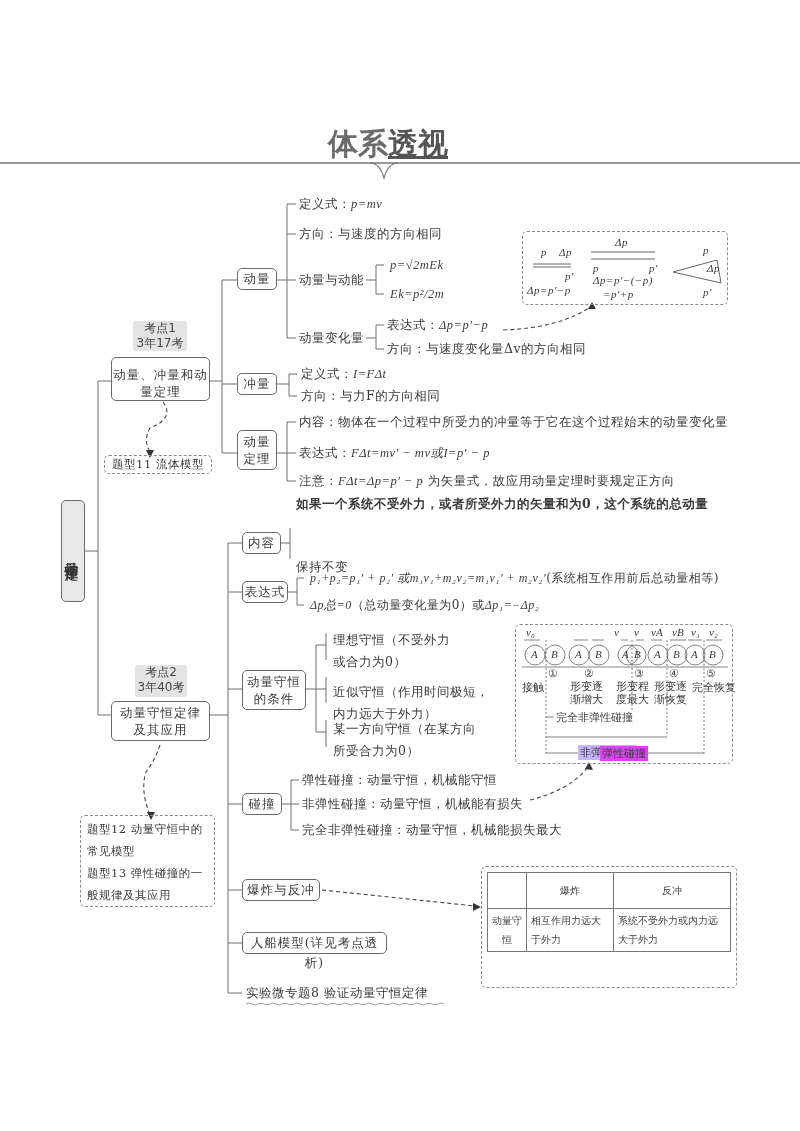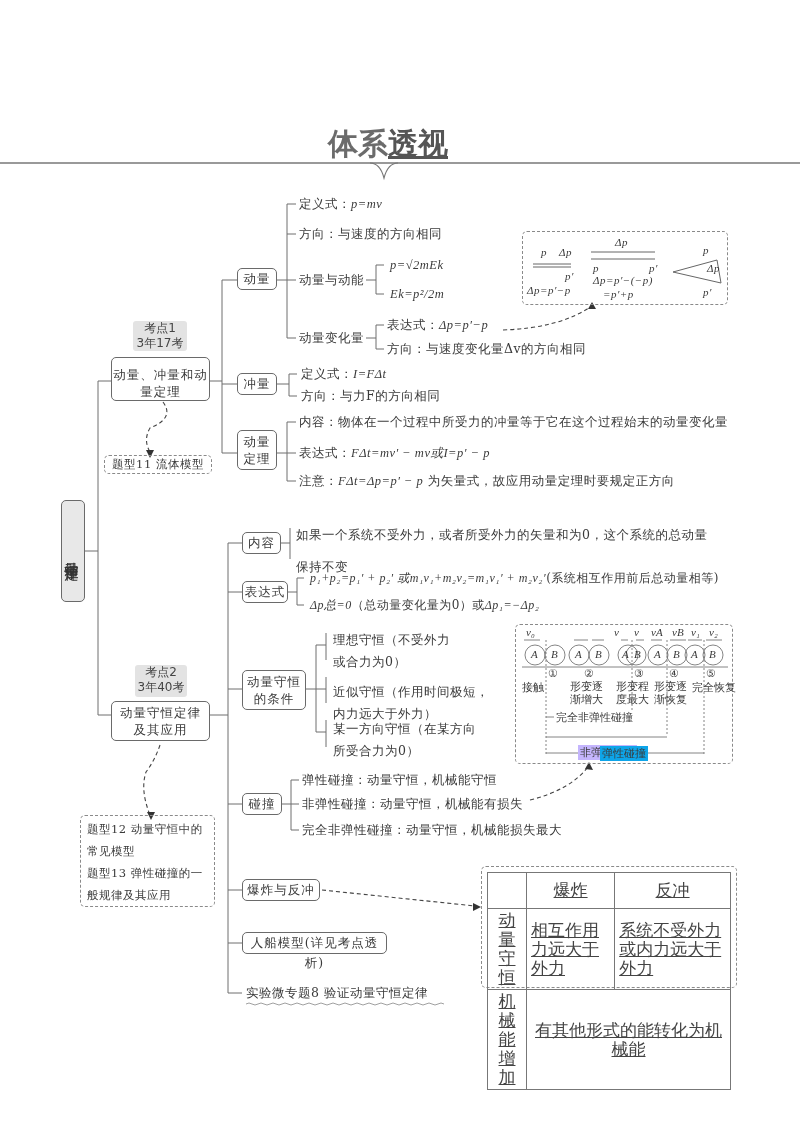--- a/index.html
+++ b/index.html
@@ -10,21 +10,21 @@
   .m { font-style:italic; font-family:"Liberation Serif","DejaVu Serif",serif; }
   .box { position:absolute; border:1px solid #6a6a6a; border-radius:5px; background:#fff;
          text-align:center; font-size:12.5px; line-height:17px; color:#3a3a3a; box-sizing:border-box; letter-spacing:1px; }
   .kd { position:absolute; background:#e3e3e3; border-radius:3px; text-align:center;
         font-size:12px; line-height:15px; color:#444; font-family:"DejaVu Sans",sans-serif; }
   .dash { position:absolute; border:1px dashed #8a8a8a; border-radius:5px; box-sizing:border-box; }
   .title { position:absolute; left:328px; top:124px; font-family:"DejaVu Sans",sans-serif; font-weight:bold;
            font-size:30px; color:#6b6b6b; letter-spacing:0px; }
   .title b { color:#555; text-decoration:underline; text-decoration-thickness:3px; }
   svg { position:absolute; left:0; top:0; }
-  table.cmp { border-collapse:collapse; font-size:17px; color:#444;text-decoration:underline; }
+  table.cmp { border-collapse:collapse; font-size:10px; color:#444; }
   table.cmp td { border:1px solid #777; text-align:center; vertical-align:middle; padding:2px 4px; line-height:19px; }
   .vert { writing-mode:vertical-rl; text-orientation:upright; letter-spacing:1px; }
   .sm { font-size:11px; }
 </style>
 </head>
 <body>
 
 <div class="title">
   <span>体系</span><b>透视</b>
 </div>
@@ -193,21 +193,21 @@
   <div>及其应用</div>
 </div>
 <div class="dash abs t" style="left:80px;top:815px;width:135px;height:92px;padding:2px 6px;font-size:11.5px;line-height:22px;">
   <div>题型12  动量守恒中的</div>
   <div>常见模型</div>
   <div>题型13  弹性碰撞的一</div>
   <div>般规律及其应用</div>
 </div>
 
 <div class="box" style="left:242px;top:532px;width:39px;height:22px;line-height:20px;">内容</div>
-<div class="abs t" style="left:296px;top:527px;">如果一个系统不受外力，或者所受外力的矢量和为0，这个系统的总动量</div>
+<div class="abs t" style="left:296px;top:496px;font-weight:bold;">如果一个系统不受外力，或者所受外力的矢量和为0，这个系统的总动量</div>
 <div class="abs t" style="left:296px;top:547px;margin-top:12px;">保持不变</div>
 
 <div class="box" style="left:242px;top:581px;width:46px;height:22px;line-height:20px;">表达式</div>
 <div class="abs t" style="left:310px;top:570px;font-size:12px;"><span class="m">p₁+p₂=p₁′ + p₂′ 或m₁v₁+m₂v₂=m₁v₁′ + m₂v₂′</span><span>(系统相互作用前后总动量相等)</span></div>
 <div class="abs t" style="left:310px;top:597px;font-size:12px;"><span class="m">Δp总=0</span><span>（总动量变化量为0）或</span><span class="m">Δp₁=−Δp₂</span></div>
 
 <div class="box" style="left:242px;top:670px;width:64px;height:40px;padding-top:2px;">
   <div>动量守恒</div>
   <div>的条件</div>
 </div>
@@ -283,21 +283,21 @@
   <span class="abs sm" style="left:6px;top:55px;">接触</span>
   <span class="abs sm" style="left:54px;top:55px;white-space:pre;line-height:13px;">形变逐
 渐增大</span>
   <span class="abs sm" style="left:100px;top:55px;white-space:pre;line-height:13px;">形变程
 度最大</span>
   <span class="abs sm" style="left:138px;top:55px;white-space:pre;line-height:13px;">形变逐
 渐恢复</span>
   <span class="abs sm" style="left:176px;top:55px;">完全恢复</span>
   <span class="abs sm" style="left:38px;top:85px;background:#fff;padding:0 2px;">完全非弹性碰撞</span>
   <span class="abs sm" style="left:62px;top:120px;background:#c4b5fd;padding:0 2px;">非弹性碰撞</span>
-  <span class="abs sm" style="left:84px;top:121px;background:#0ea5e9;padding:0 2px;">弹性碰撞</span>
+  <span class="abs sm" style="left:84px;top:121px;background:#d946ef;padding:0 2px;">弹性碰撞</span>
 </div>
 
 <div class="box" style="left:242px;top:793px;width:40px;height:22px;line-height:20px;">碰撞</div>
 <div class="abs t" style="left:302px;top:772px;">弹性碰撞：动量守恒，机械能守恒</div>
 <div class="abs t" style="left:302px;top:796px;">非弹性碰撞：动量守恒，机械能有损失</div>
 <div class="abs t" style="left:302px;top:822px;">完全非弹性碰撞：动量守恒，机械能损失最大</div>
 
 <div class="box" style="left:242px;top:879px;width:78px;height:22px;line-height:20px;">爆炸与反冲</div>
 <div class="box" style="left:242px;top:932px;width:145px;height:22px;line-height:20px;">人船模型(详见考点透析)</div>
 <div class="abs t" style="left:246px;top:985px;">实验微专题8   验证动量守恒定律</div>
@@ -308,19 +308,15 @@
         <tr style="height:36px;">
       <td style="width:30px;"></td>
       <td>爆炸</td>
       <td>反冲</td>
     </tr>
     <tr>
       <td>动量守恒</td>
       <td style="text-align:left;">相互作用力远大于外力</td>
       <td style="text-align:left;">系统不受外力或内力远大于外力</td>
     </tr>
-    <tr>
-      <td>机械能增加</td>
-      <td colspan="2">有其他形式的能转化为机械能</td>
-    </tr>
   </tbody>
     </table>
 </div>
 
 </body></html>

